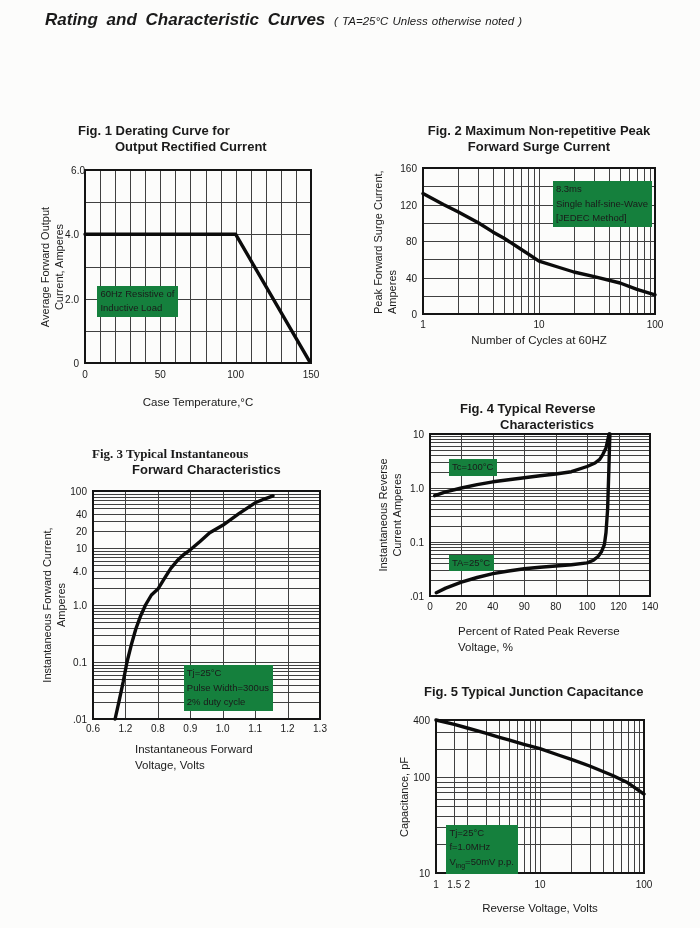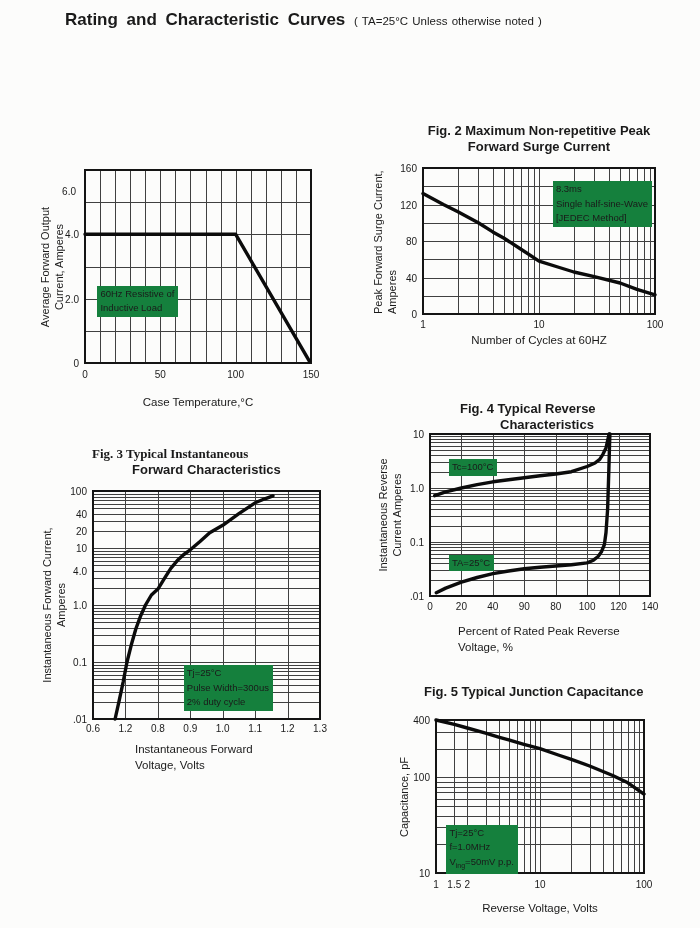--- a/index.html
+++ b/index.html
@@ -1,18 +1,18 @@
 <!DOCTYPE html>
 <html><head>
 <meta charset="utf-8">
 <style>
   html,body{margin:0;padding:0;background:#ffffff;}
   .page{position:relative;width:700px;height:928px;background:#fcfcfb;
         font-family:"Liberation Sans",sans-serif;color:#1a1a1a;overflow:hidden;}
-  header{position:absolute;left:65px;top:10px;}
+  header{position:absolute;left:45px;top:10px;font-style:italic;}
   .h1{font-size:17px;font-weight:bold;word-spacing:4px;white-space:nowrap;}
   .h1-note{font-size:11.5px;font-weight:normal;word-spacing:1px;}
   .h2{font-size:15px;font-weight:bold;margin-top:4px;word-spacing:6px;letter-spacing:.3px;}
   .figure{position:absolute;}
   .fig-title{position:absolute;font-weight:bold;font-size:13px;line-height:16px;}
   .fig-title-line{white-space:nowrap;}
   .ylabel{position:absolute;font-size:11px;line-height:13.5px;white-space:nowrap;
           transform:translate(-50%,-50%) rotate(-90deg);}
   .xlabel{position:absolute;font-size:11.5px;line-height:16px;white-space:nowrap;}
   .xtick{position:absolute;font-size:10px;transform:translateX(-50%);white-space:nowrap;}
@@ -23,20 +23,24 @@
   svg.plot{position:absolute;overflow:visible;}
 </style>
 </head>
 <body>
 
 <div class="page">
   <header>
     <div class="h1"><span>Rating and Characteristic Curves</span> <span class="h1-note">( TA=25°C Unless otherwise noted )</span></div>
   </header>
   <div class="figure" style="left: 30px; top: 118px; width: 335px; height: 310px;">
+      <div class="fig-title" style="top: 5px; left: 0px; width: 335px;">
+        <div class="fig-title-line" style="padding-left: 48px;">Fig. 1 Derating Curve for</div>
+        <div class="fig-title-line" style="padding-left: 85px;">Output Rectified Current</div>
+      </div>
       <div class="ylabel" style="width: 193px; left: 22px; top: 148.5px; text-align: center;">
         <div>Average Forward Output</div>
         <div>Current, Amperes</div>
       </div>
       <svg class="plot" width="226" height="193" style="left: 55px; top: 52px;">
         <rect x="0" y="0" width="226" height="193" fill="#fcfcfb"></rect>
         <line x1="0.5" y1="0" x2="0.5" y2="193" stroke="#404040" stroke-width="1" shape-rendering="crispEdges"></line>
         <line x1="15.5" y1="0" x2="15.5" y2="193" stroke="#404040" stroke-width="1" shape-rendering="crispEdges"></line>
         <line x1="30.5" y1="0" x2="30.5" y2="193" stroke="#404040" stroke-width="1" shape-rendering="crispEdges"></line>
         <line x1="45.5" y1="0" x2="45.5" y2="193" stroke="#404040" stroke-width="1" shape-rendering="crispEdges"></line>
@@ -66,21 +70,21 @@
         <div class="ann-line">60Hz Resistive of</div>
         <div class="ann-line">Inductive Load</div>
       </div>
       <div class="xtick" style="left: 55px; top: 251px;">0</div>
       <div class="xtick" style="left: 130.333px; top: 251px;">50</div>
       <div class="xtick" style="left: 205.667px; top: 251px;">100</div>
       <div class="xtick" style="left: 281px; top: 251px;">150</div>
       <div class="ytick" style="left: 7px; top: 245px;">0</div>
       <div class="ytick" style="left: 7px; top: 180.667px;">2.0</div>
       <div class="ytick" style="left: 7px; top: 116.333px;">4.0</div>
-      <div class="ytick" style="left: 4px; top: 52px; margin-top: 21px;">6.0</div>
+      <div class="ytick" style="left: 13px; top: 52px;">6.0</div>
       <div class="xlabel" style="top: 276px; left: 168px; transform: translateX(-50%); text-align: center;">
         <div>Case Temperature,°C</div>
       </div>
     </div>
   <div class="figure" style="left: 368px; top: 118px; width: 322px; height: 240px;">
       <div class="fig-title" style="top: 5px; left: 55px; width: 232px; text-align: center;">
         <div class="fig-title-line">Fig. 2 Maximum Non-repetitive Peak</div>
         <div class="fig-title-line">Forward Surge Current</div>
       </div>
       <div class="ylabel" style="width: 146px; left: 17px; top: 123px; text-align: left;">

